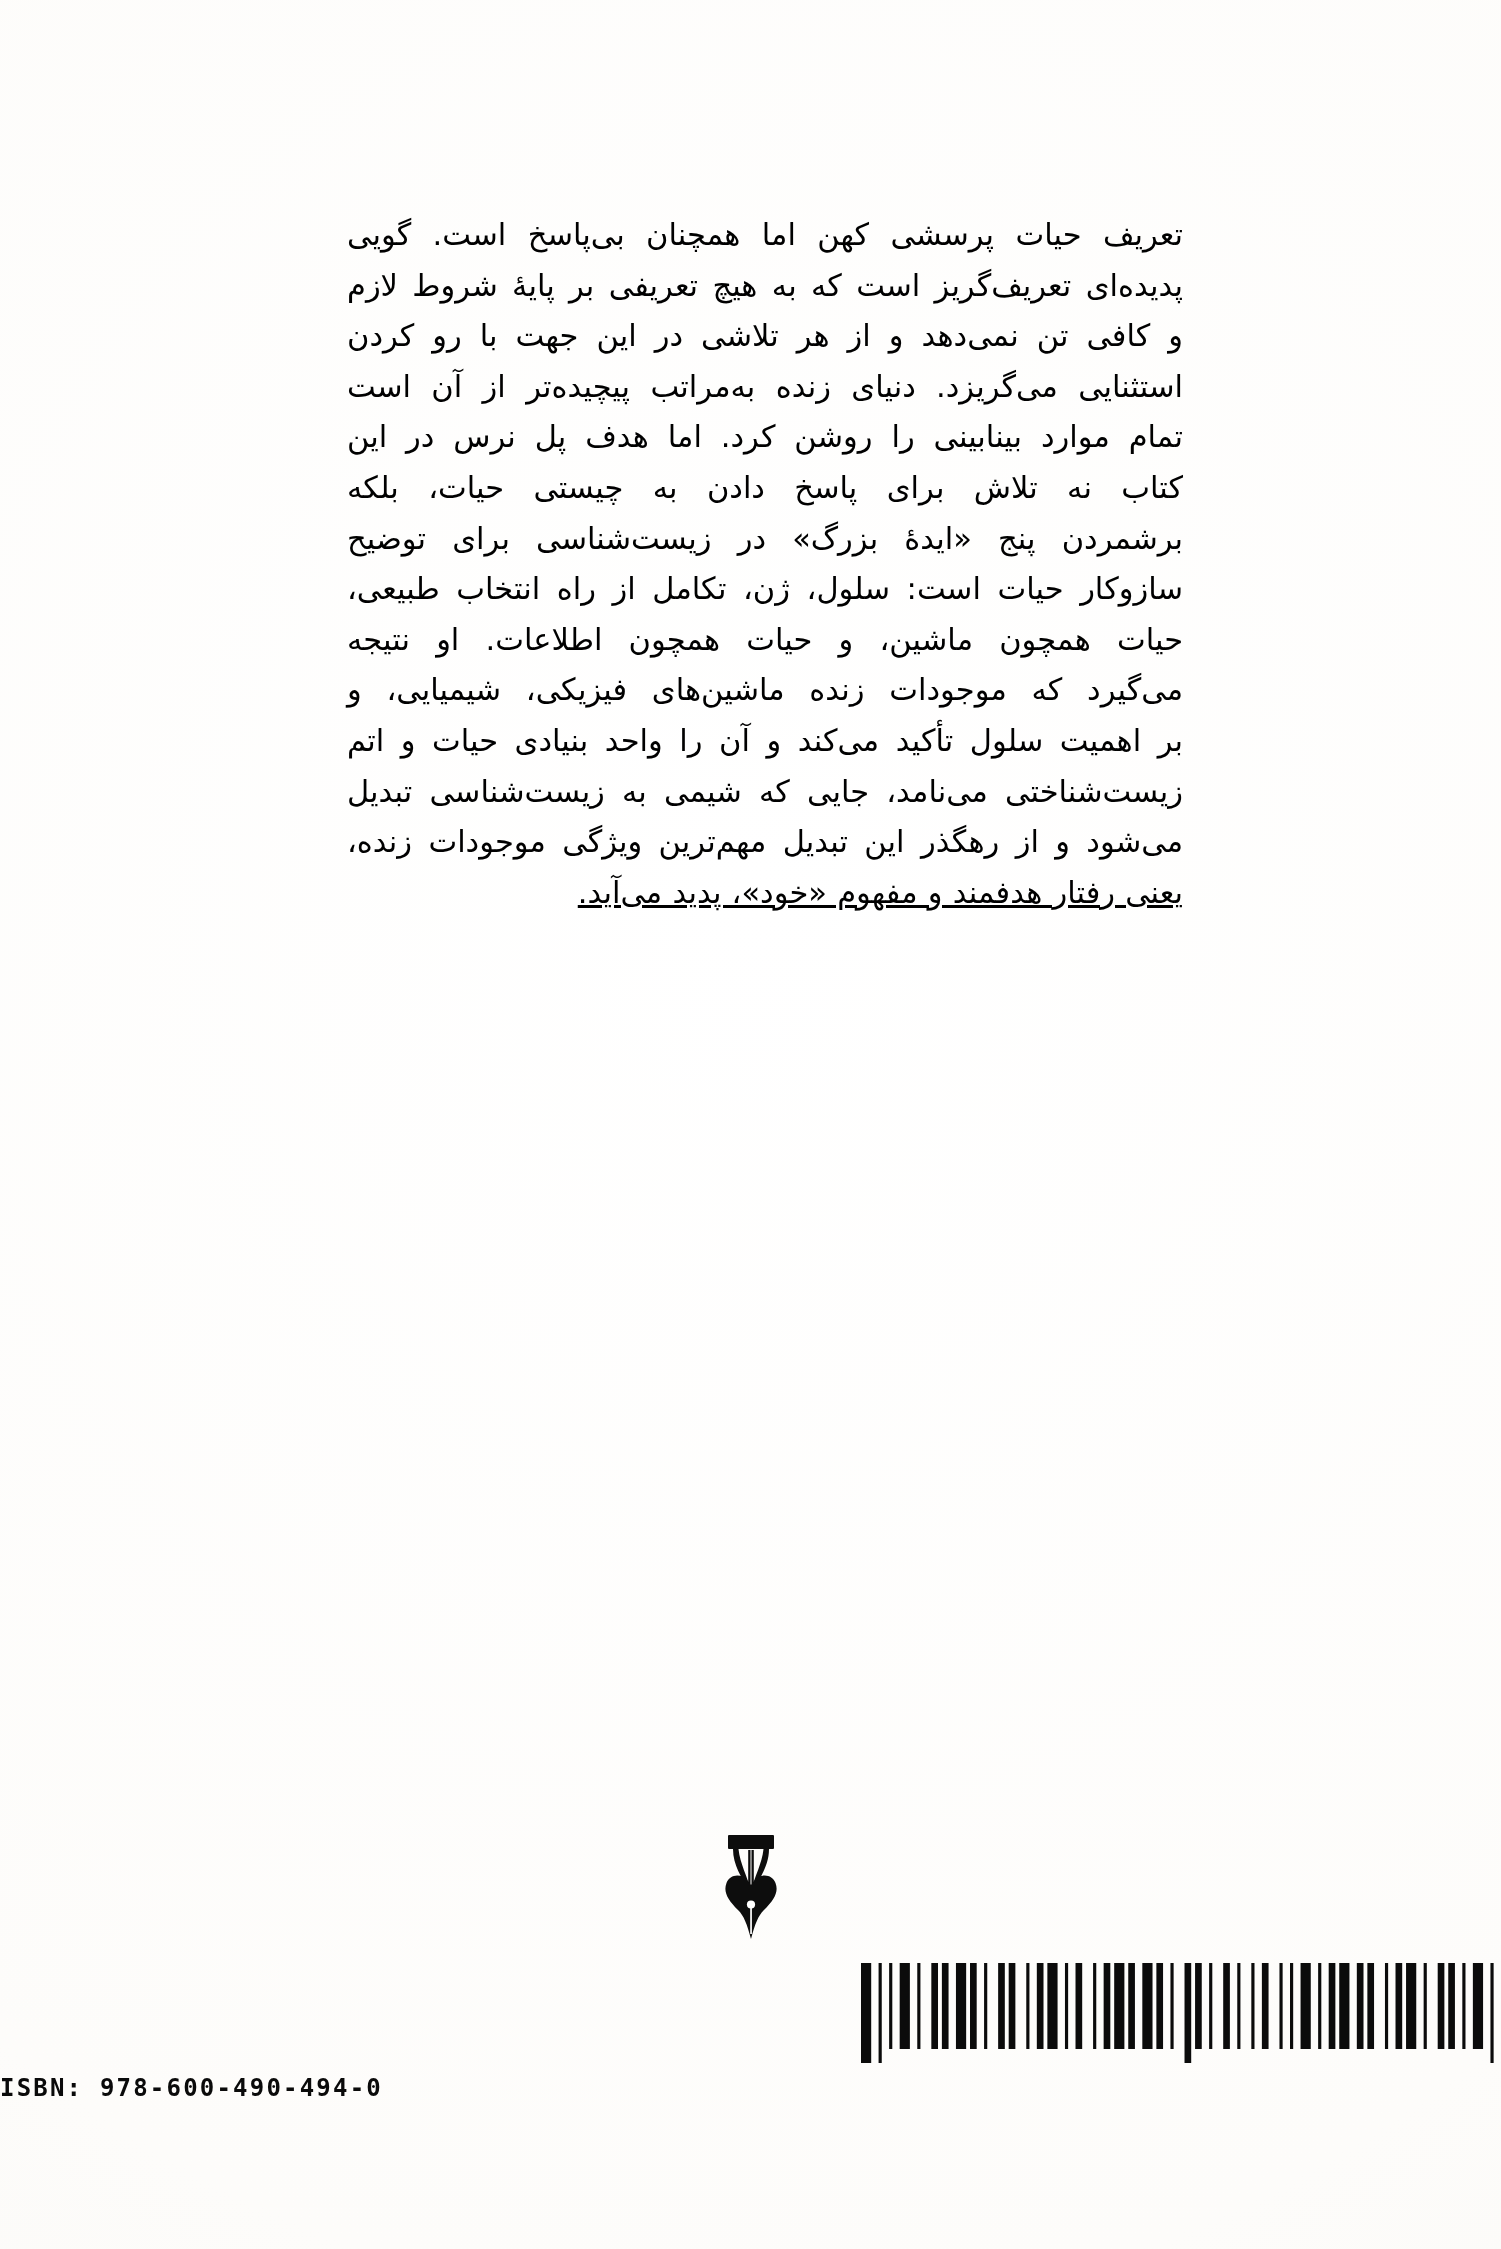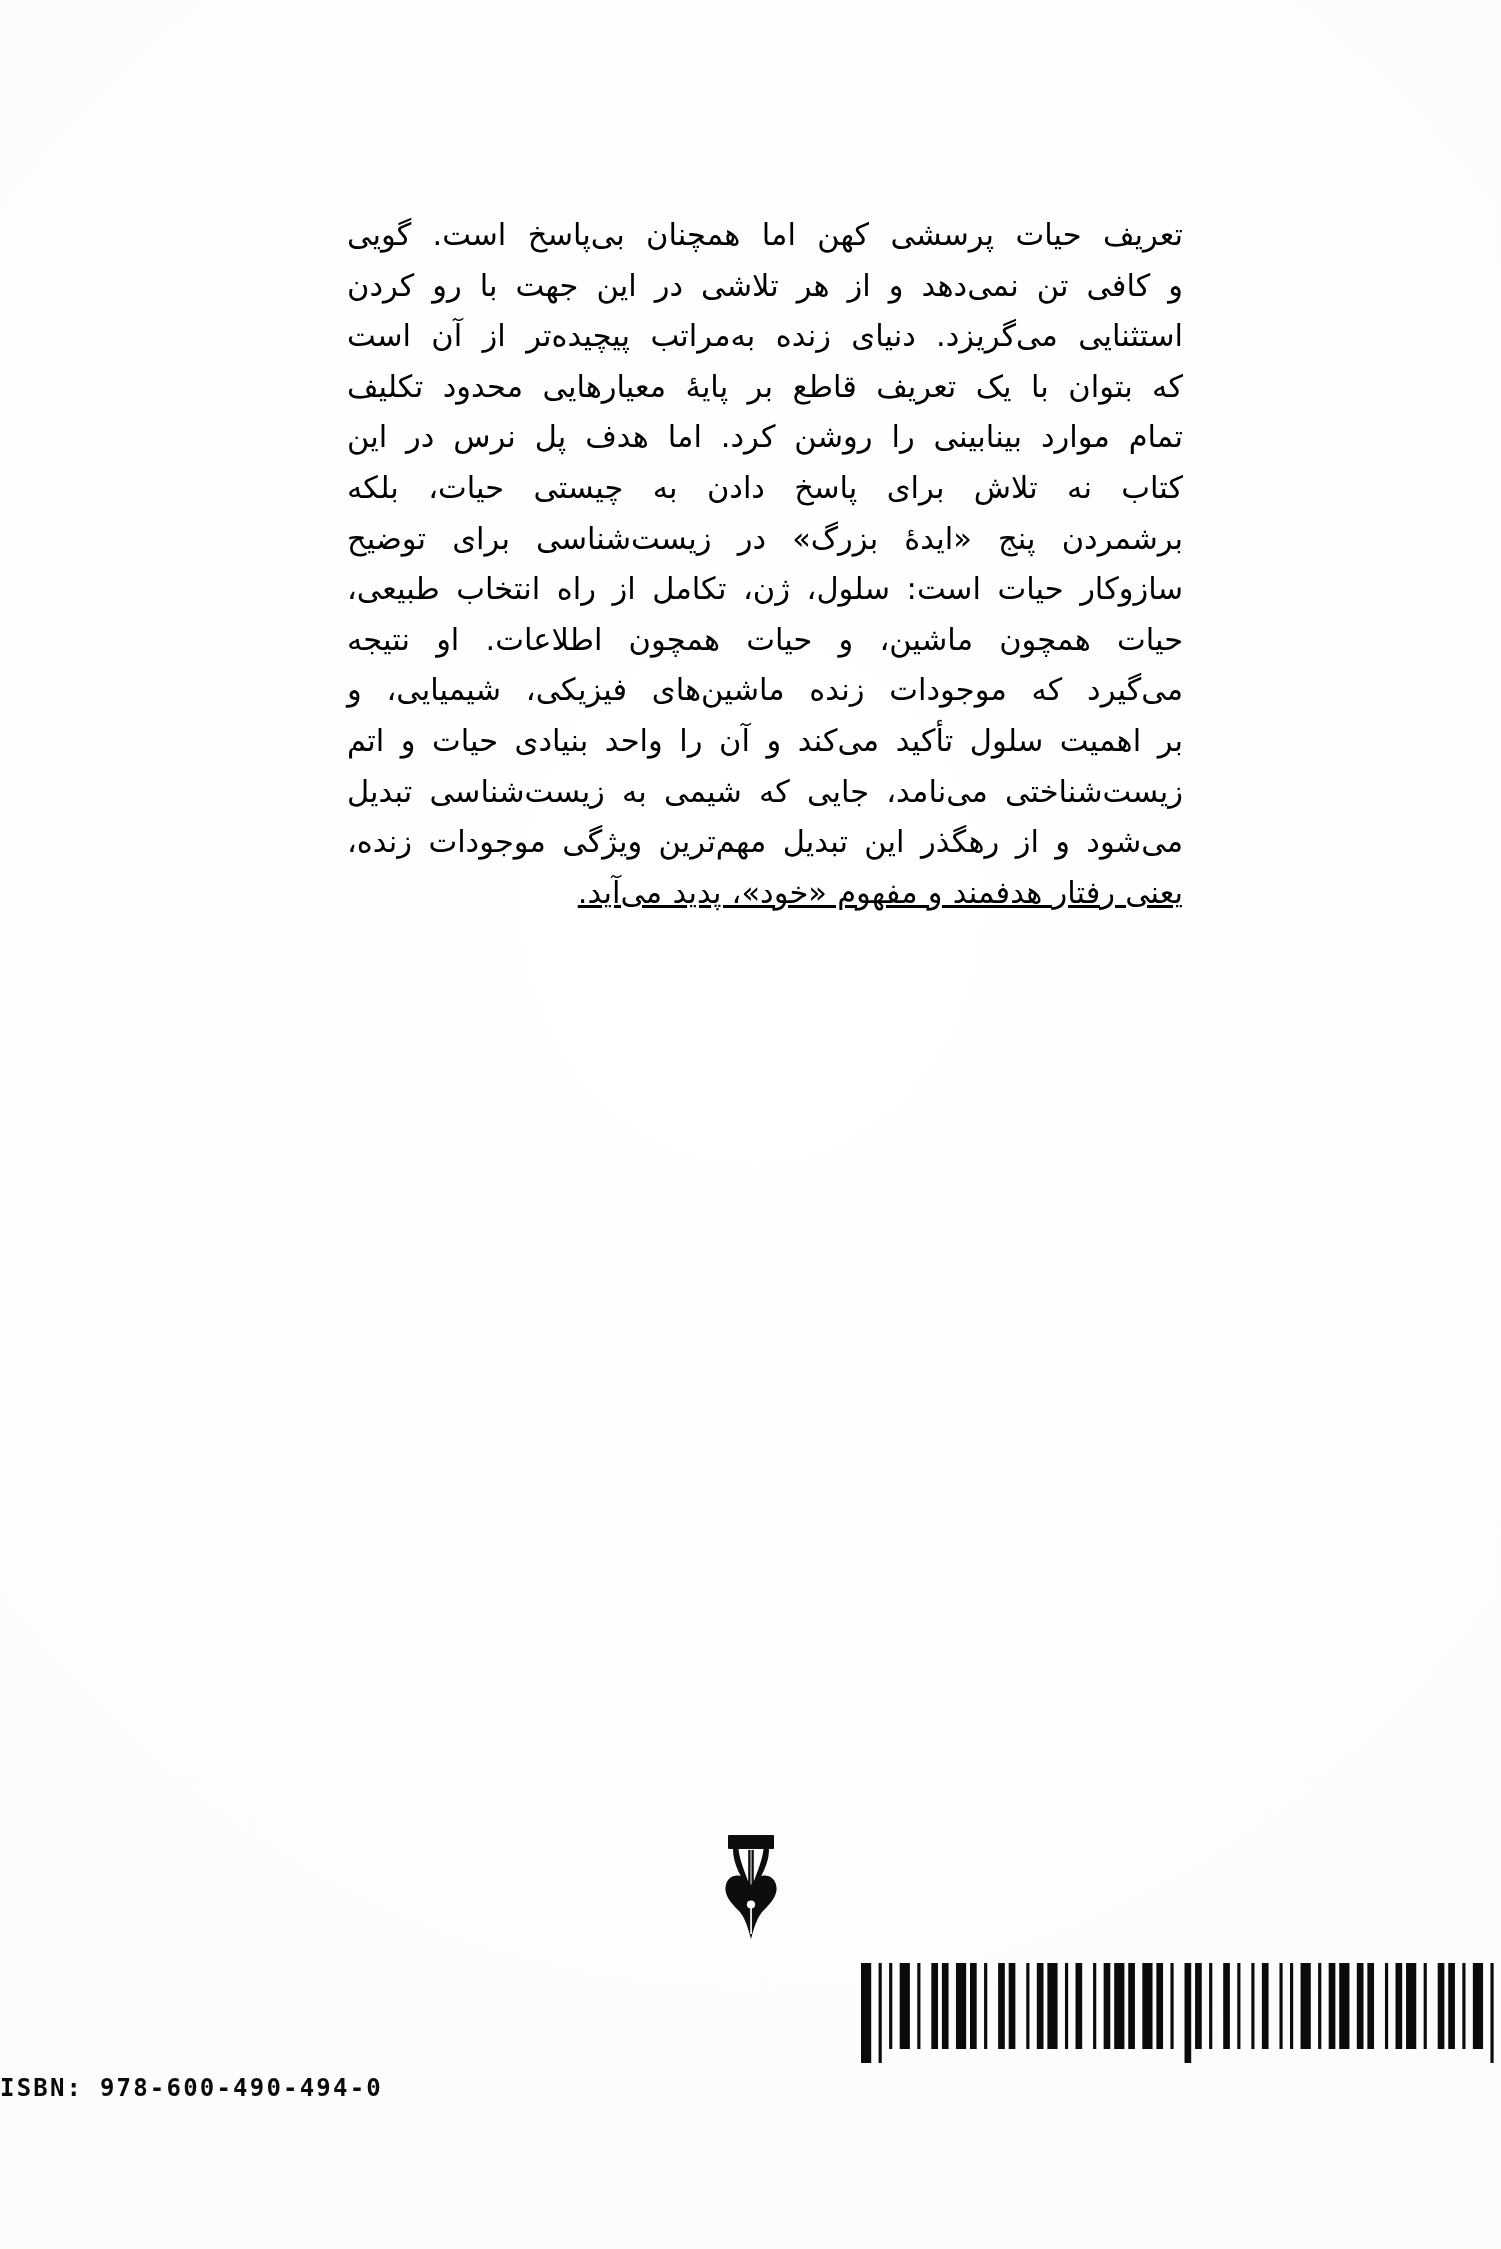--- a/index.html
+++ b/index.html
@@ -91,23 +91,23 @@
     white-space: pre;
   }
 </style>
 </head>
 <body>
 
 <div class="page"></div>
 
 <div class="blurb">
   <span class="line">تعریف حیات پرسشی کهن اما همچنان بی‌پاسخ است. گویی</span>
+  <span class="line">پدیده‌ای تعریف‌گریز است که به هیچ تعریفی بر پایهٔ شروط لازم</span>
   <span class="line">و کافی تن نمی‌دهد و از هر تلاشی در این جهت با رو کردن</span>
   <span class="line">استثنایی می‌گریزد. دنیای زنده به‌مراتب پیچیده‌تر از آن است</span>
-  <span class="line">که بتوان با یک تعریف قاطع بر پایهٔ معیارهایی محدود تکلیف</span>
   <span class="line">تمام موارد بینابینی را روشن کرد. اما هدف پل نرس در این</span>
   <span class="line">کتاب نه تلاش برای پاسخ دادن به چیستی حیات، بلکه</span>
   <span class="line">برشمردن پنج «ایدهٔ بزرگ» در زیست‌شناسی برای توضیح</span>
   <span class="line">سازوکار حیات است: سلول، ژن، تکامل از راه انتخاب طبیعی،</span>
   <span class="line">حیات همچون ماشین، و حیات همچون اطلاعات. او نتیجه</span>
   <span class="line">می‌گیرد که موجودات زنده ماشین‌های فیزیکی، شیمیایی، و</span>
   <span class="line">بر اهمیت سلول تأکید می‌کند و آن را واحد بنیادی حیات و اتم</span>
   <span class="line">زیست‌شناختی می‌نامد، جایی که شیمی به زیست‌شناسی تبدیل</span>
   <span class="line">می‌شود و از رهگذر این تبدیل مهم‌ترین ویژگی موجودات زنده،</span>
   <span class="line last">یعنی رفتار هدفمند و مفهوم «خود»، پدید می‌آید.</span>

